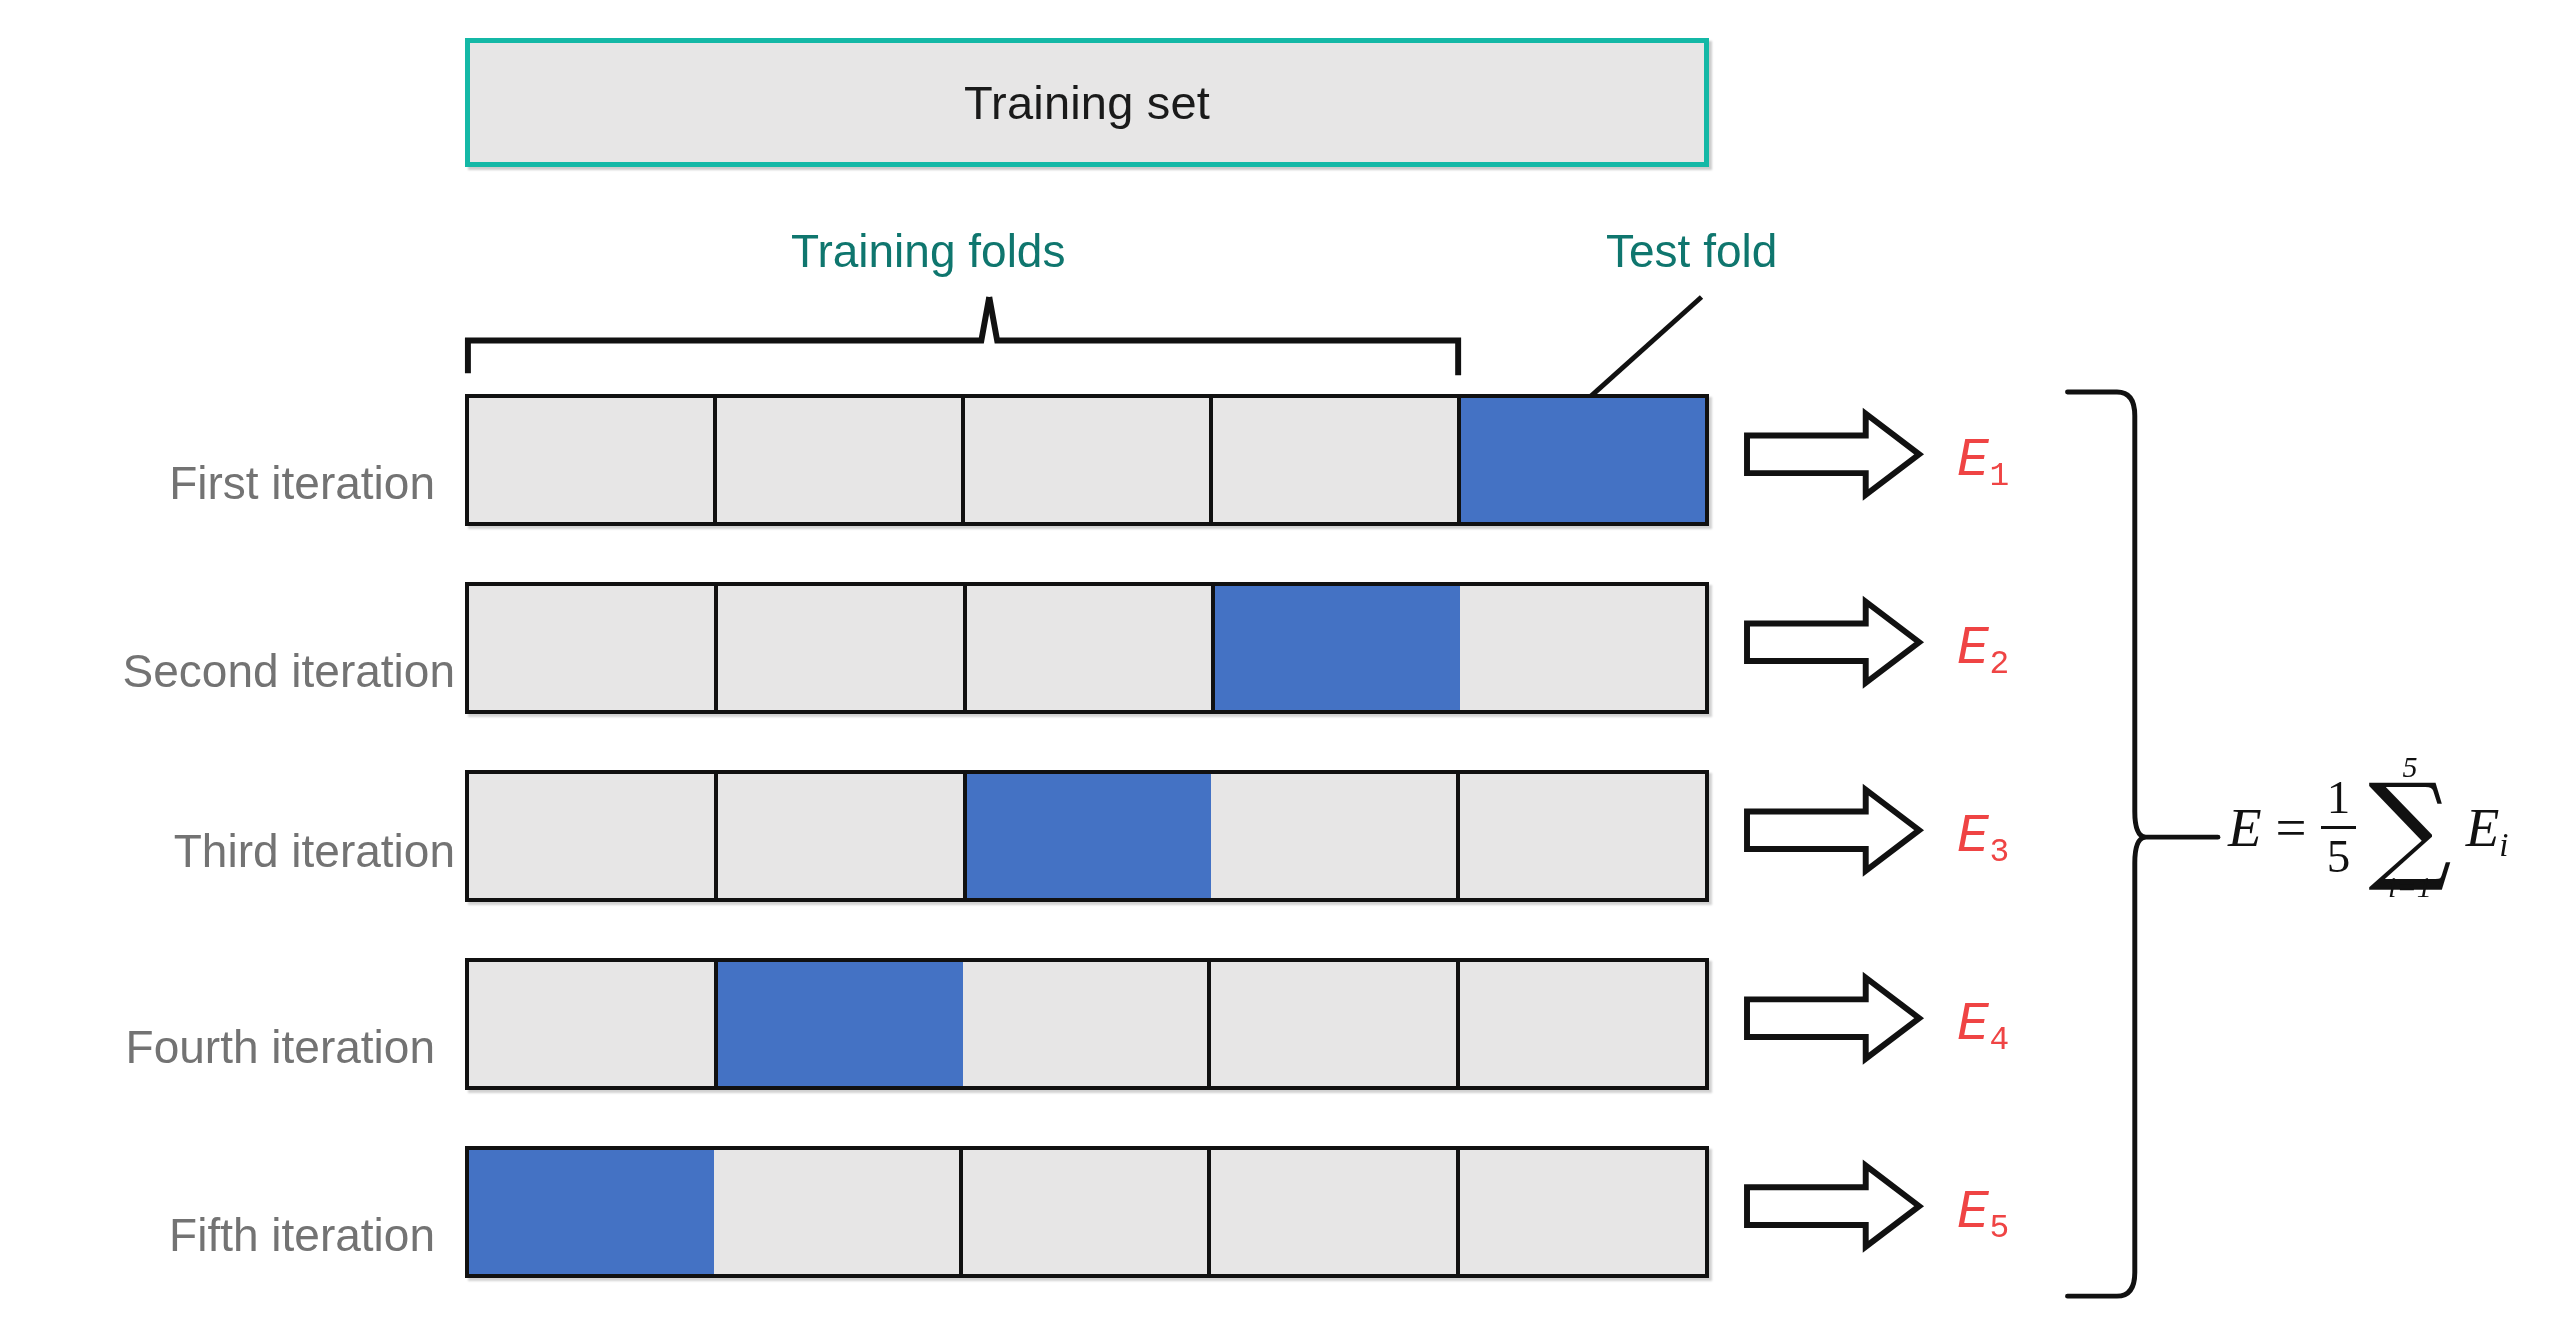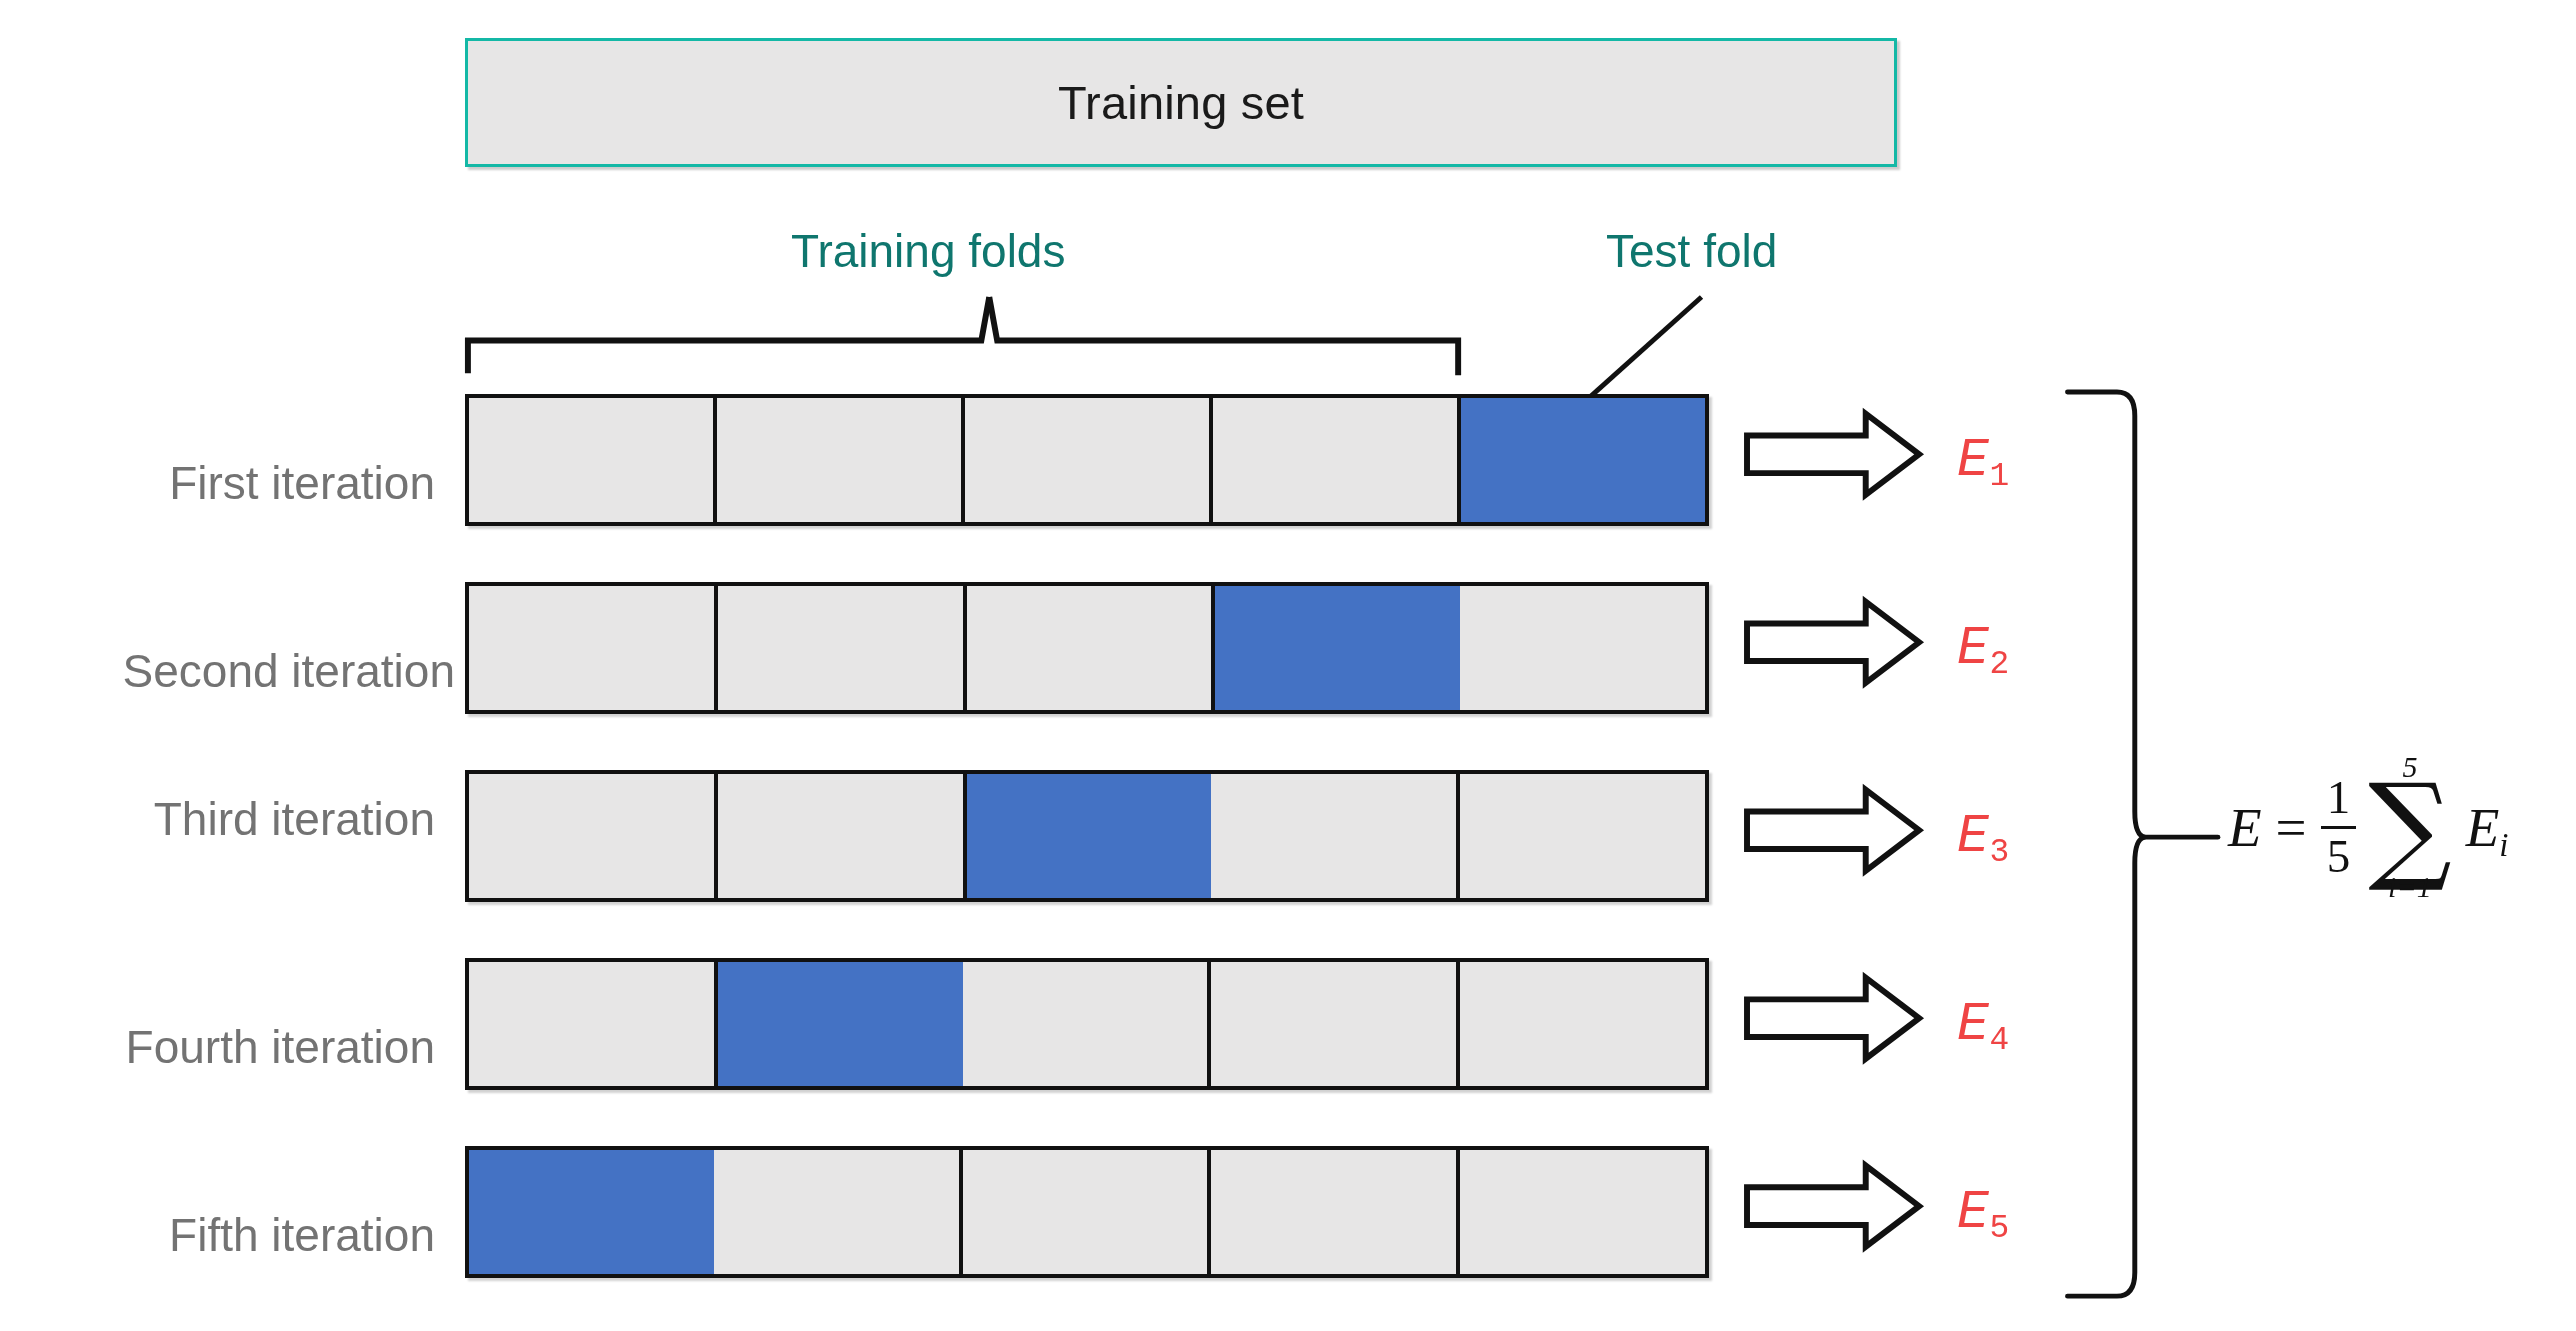--- a/index.html
+++ b/index.html
@@ -18,24 +18,24 @@
     height: 1332px;
     background: #ffffff;
     overflow: hidden;
   }
 
   
   .training-set-box {
     position: absolute;
     left: 465px;
     top: 38px;
-    width: 1432px;
+    width: 1244px;
     height: 129px;
     background: #E7E6E6;
-    border: 3px solid #14b8a6;
+    border: 5px solid #14b8a6;
     box-sizing: border-box;
     display: flex;
     align-items: center;
     justify-content: center;
     box-shadow: 3px 3px 2px rgba(0,0,0,0.20);
   }
   .training-set-label {
     font-size: 47px;
     line-height: 1;
     color: #1a1a1a;
@@ -235,21 +235,21 @@
     <div class="cell"></div>
     <div class="cell"></div>
     <div class="cell"></div>
     <div class="cell test"></div>
     <div class="cell"></div>
   </div>
   <div class="e-label" style="left:1957px; top:623px;">
     <span>E</span><sub>2</sub>
   </div>
 
-  <div class="iter-label" style="top:796px;">Third iteration</div>
+  <div class="iter-label" style="top:828px;padding-left:20px;">Third iteration</div>
   <div class="row" style="top:770px;">
     <div class="cell"></div>
     <div class="cell"></div>
     <div class="cell test"></div>
     <div class="cell"></div>
     <div class="cell"></div>
   </div>
   <div class="e-label" style="left:1957px; top:811px;">
     <span>E</span><sub>3</sub>
   </div>

